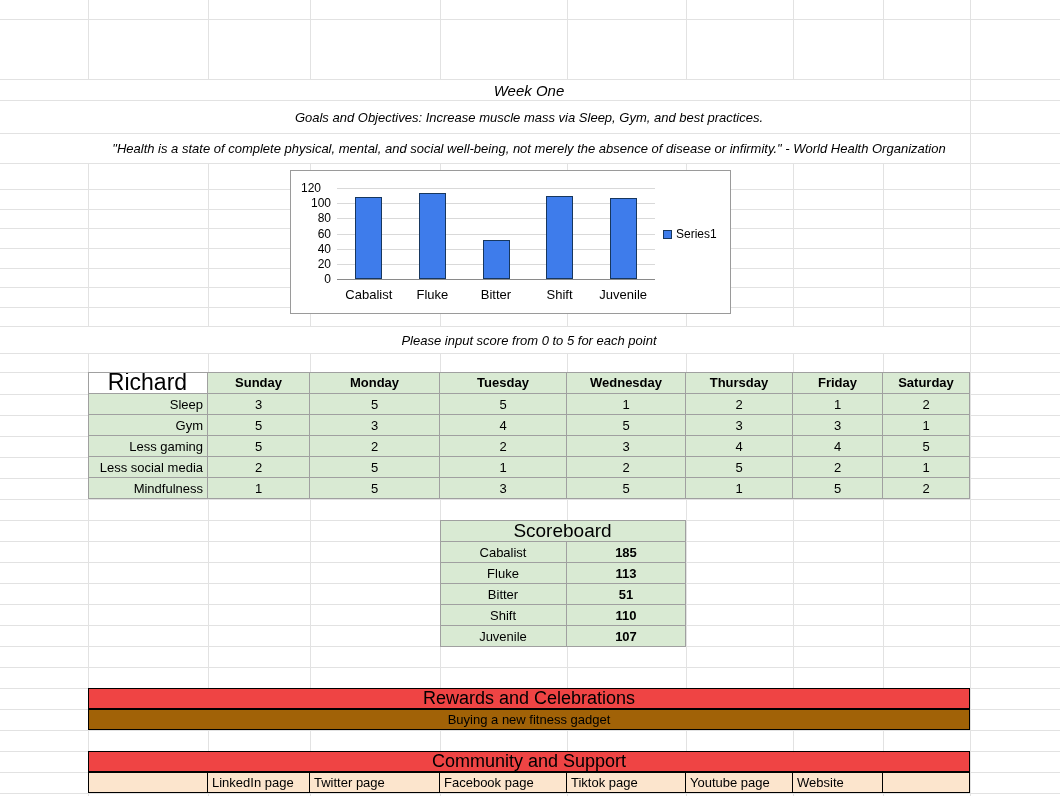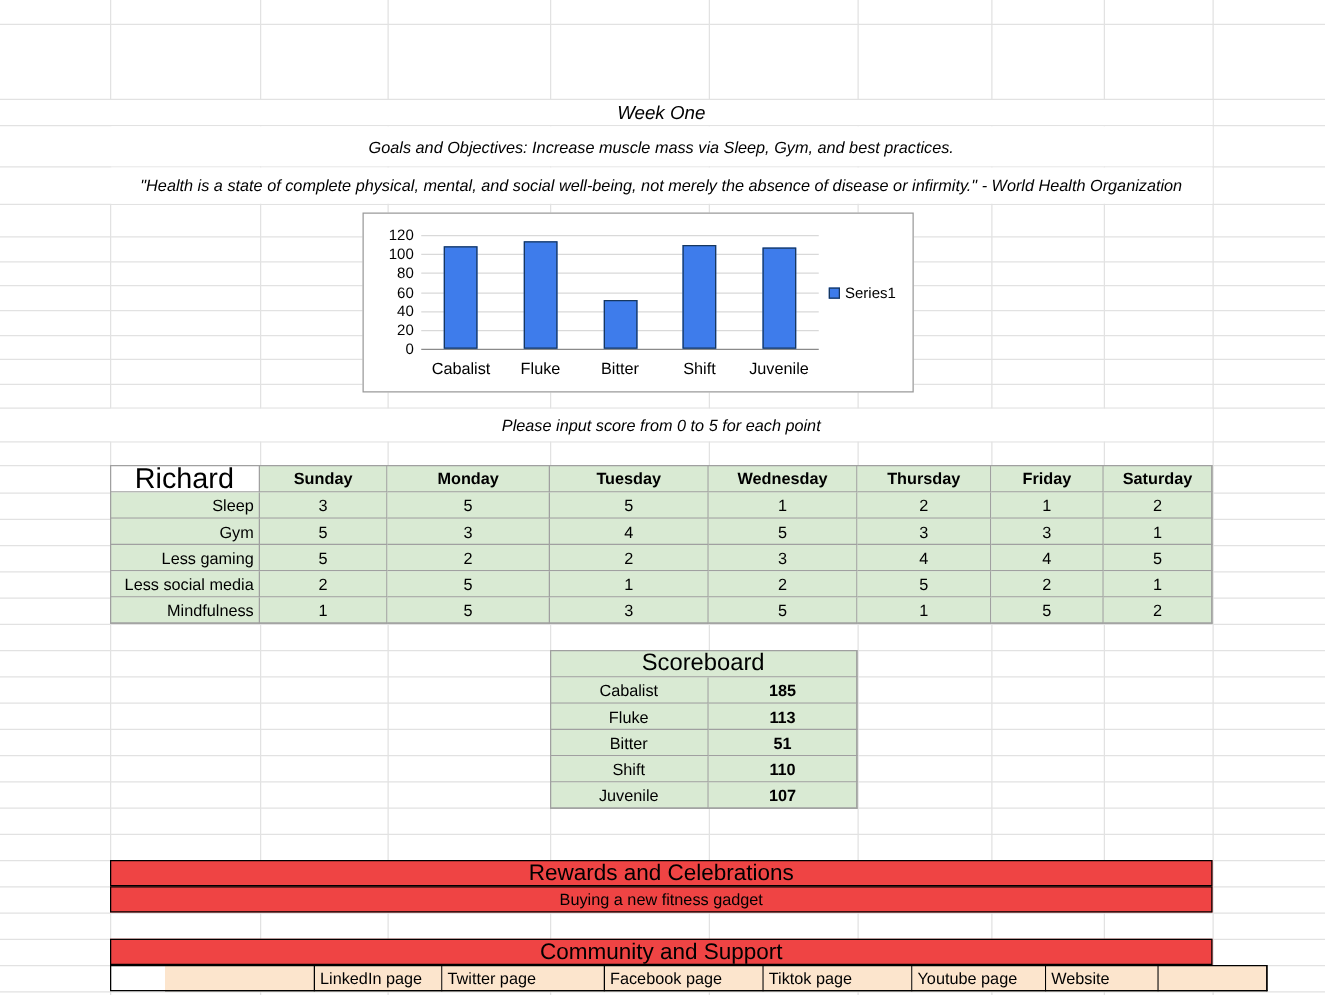--- a/index.html
+++ b/index.html
@@ -28,21 +28,21 @@
   .green{background:#d9ead3;}
   .name-cell{background:#fff;font-size:23px;}
   .day-cell{font-weight:bold;}
   .label-cell{justify-content:flex-end;padding-right:4px;}
   .score-title{font-size:19px;}
   .bold{font-weight:bold;}
   
   .banner{position:absolute;left:88px;width:882px;height:21px;z-index:2;background:#ef4444;
           border:1px solid #000;box-sizing:border-box;display:flex;align-items:center;justify-content:center;
           font-size:18px;}
-  #reward-item{position:absolute;left:88px;width:882px;height:21px;z-index:2;background:#ef4444;
+  #reward-item{position:absolute;left:88px;width:882px;height:21px;z-index:2;background:#a16207;
           border:1px solid #000;box-sizing:border-box;display:flex;align-items:center;justify-content:center;
           font-size:13px;}
   #community-row{position:absolute;left:88px;top:772px;width:882px;z-index:2;display:grid;
           outline:1px solid #000;outline-offset:-1px;}
   #community-row .cell{border-right:1px solid #000;border-bottom:1px solid #000;background:#fce5cd;
           justify-content:flex-start;padding-left:4px;}
 </style>
 </head>
 <body>
 
@@ -99,21 +99,21 @@
   <div class="block italic13" style="left:88px;top:134px;width:882px;height:29px;">"Health is a state of complete physical, mental, and social well-being, not merely the absence of disease or infirmity." - World Health Organization</div>
   <div class="block italic13" style="left:88px;top:327px;width:882px;height:26px;">Please input score from 0 to 5 for each point</div>
 
   <div id="chart">
     <div id="plot"></div>
     <div id="legend" style="left: 372px; top: 56px;">
       <span id="legend-swatch" style="background: rgb(62, 124, 235); border: 1px solid rgb(23, 55, 94);"></span>
       <span>Series1</span>
     </div>
   <div class="ygrid" style="left: 46px; top: 17px; width: 318px;"></div>
-      <div class="ytick" style="left: 10px; top: 11px;">120</div>
+      <div class="ytick" style="left: 0; top: 11px;">120</div>
       <div class="ygrid" style="left: 46px; top: 32.2px; width: 318px;"></div>
       <div class="ytick" style="left: 10px; top: 26.2px;">100</div>
       <div class="ygrid" style="left: 46px; top: 47.3px; width: 318px;"></div>
       <div class="ytick" style="left: 10px; top: 41.3px;">80</div>
       <div class="ygrid" style="left: 46px; top: 62.5px; width: 318px;"></div>
       <div class="ytick" style="left: 10px; top: 56.5px;">60</div>
       <div class="ygrid" style="left: 46px; top: 77.7px; width: 318px;"></div>
       <div class="ytick" style="left: 10px; top: 71.7px;">40</div>
       <div class="ygrid" style="left: 46px; top: 92.8px; width: 318px;"></div>
       <div class="ytick" style="left: 10px; top: 86.8px;">20</div>
@@ -192,21 +192,21 @@
       <div class="cell green bold" style="height: 21px;">51</div>
       <div class="cell green" style="height: 21px;">Shift</div>
       <div class="cell green bold" style="height: 21px;">110</div>
       <div class="cell green" style="height: 21px;">Juvenile</div>
       <div class="cell green bold" style="height: 21px;">107</div>
     </div>
 
   <div class="banner" style="top:688px;">Rewards and Celebrations</div>
   <div id="reward-item" style="top:709px;">Buying a new fitness gadget</div>
   <div class="banner" style="top:751px;">Community and Support</div>
-  <div id="community-row" style="grid-template-columns: 120px 102px 130px 127px 119px 107px 90px 87px; padding-left: 44px;">
+  <div id="community-row" style="grid-template-columns: 120px 102px 130px 127px 119px 107px 90px 87px;">
       <div class="cell" style="height: 21px;"></div>
       <div class="cell" style="height: 21px;">LinkedIn page</div>
       <div class="cell" style="height: 21px;">Twitter page</div>
       <div class="cell" style="height: 21px;">Facebook page</div>
       <div class="cell" style="height: 21px;">Tiktok page</div>
       <div class="cell" style="height: 21px;">Youtube page</div>
       <div class="cell" style="height: 21px;">Website</div>
       <div class="cell" style="height: 21px;"></div>
     </div>
 </div>

